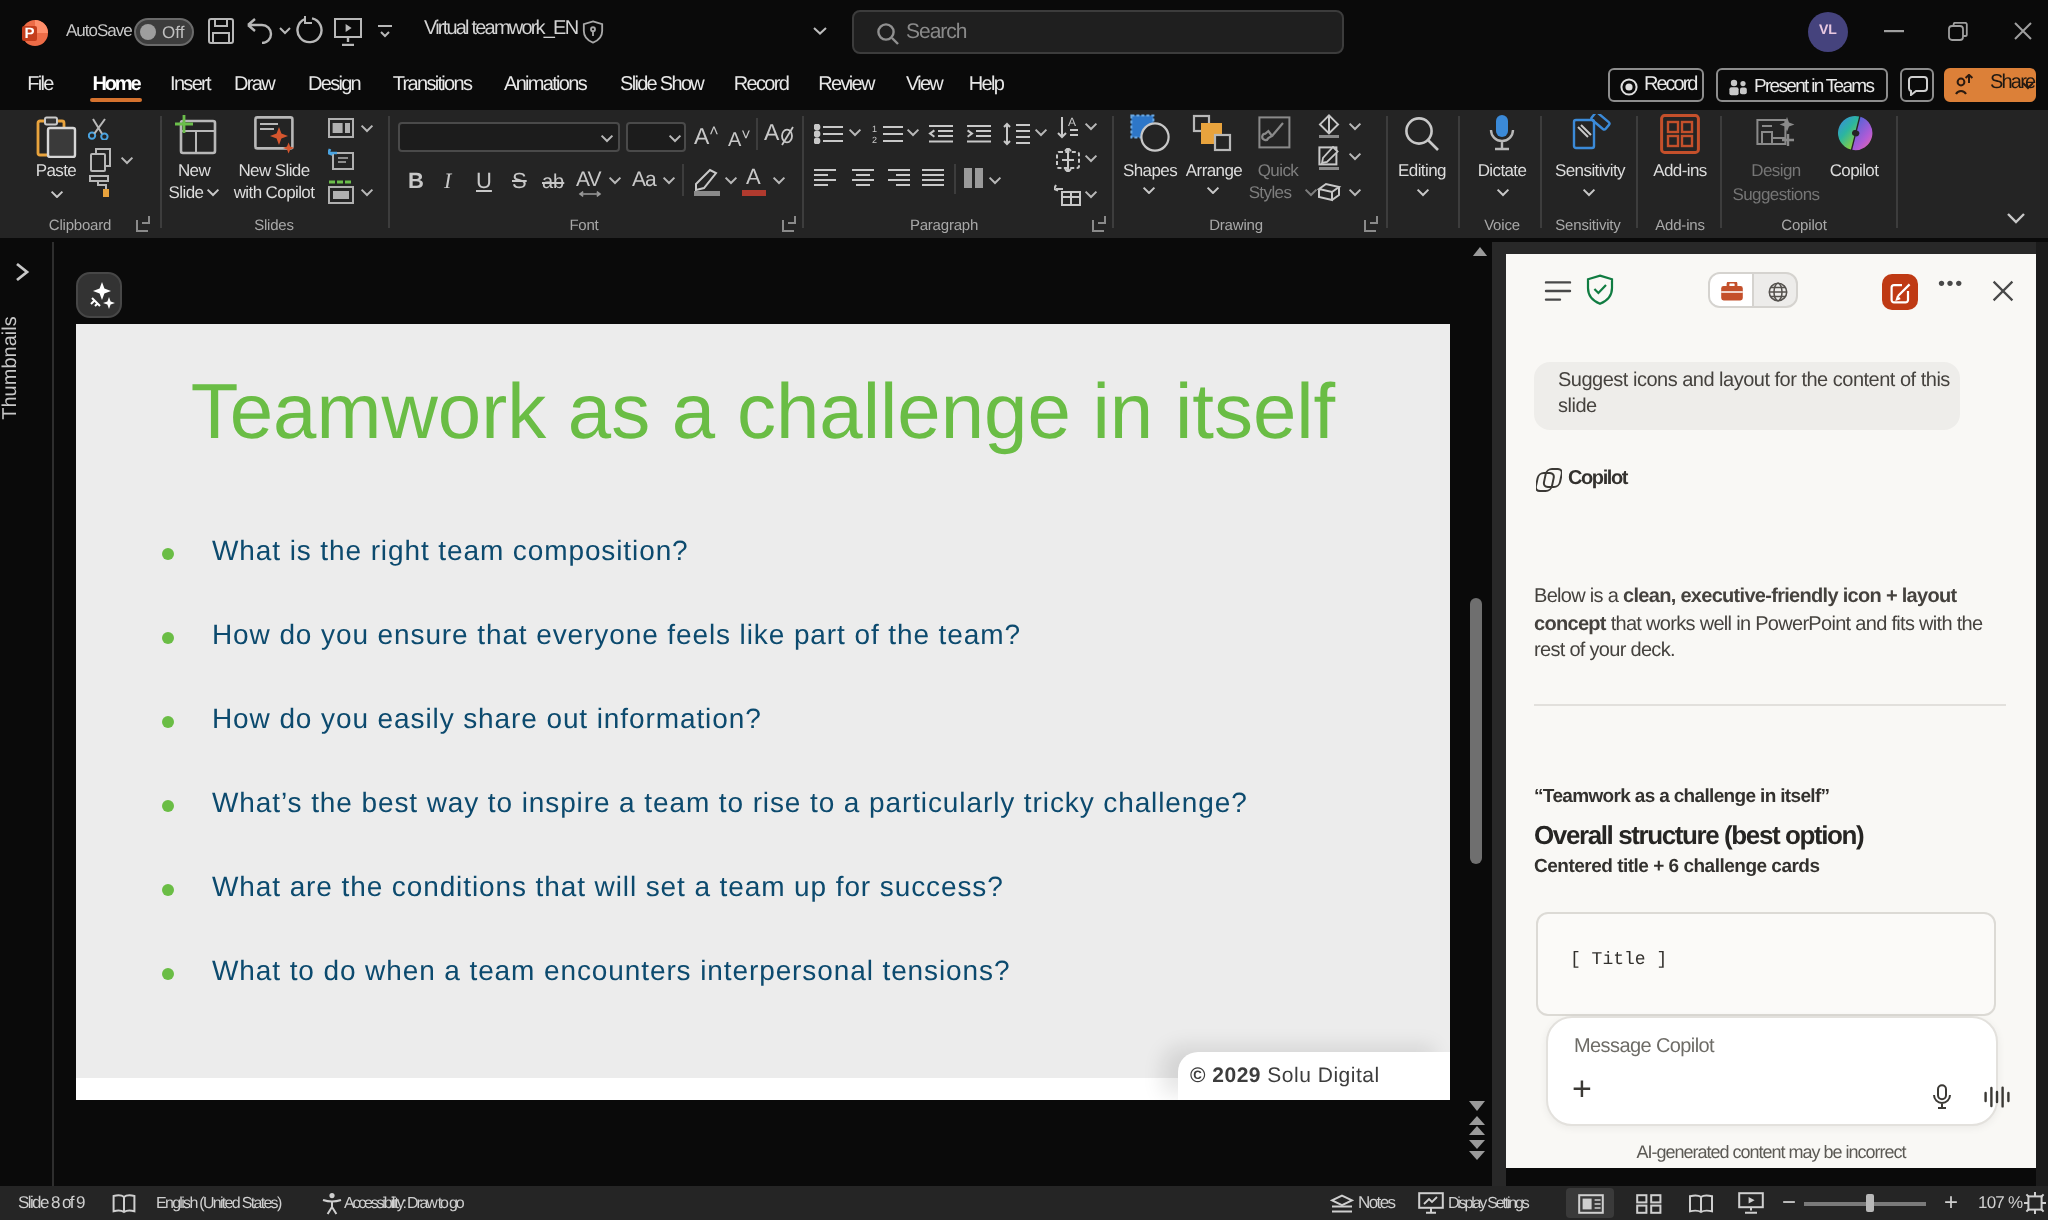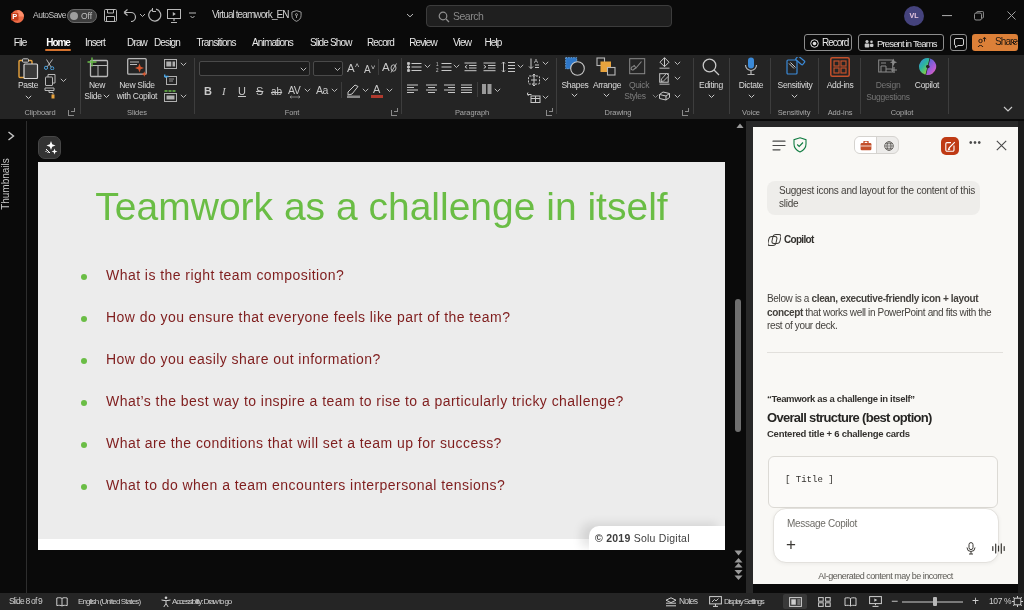--- a/index.html
+++ b/index.html
@@ -17,21 +17,21 @@
 .launch:after { content:""; position:absolute; left:2px; top:-2px; width:3px; height:3px; border-right:1px solid #8a8a8a; border-bottom:1px solid #8a8a8a; }
 .btnlabel { position:absolute; color:#dcdcdc; font-size:8.5px; letter-spacing:-0.3px; line-height:1; text-align:center; white-space:nowrap; }
 
 #main { position:absolute; left:0; top:121px; width:1024px; height:472px; background:#0a0a0a; }
 #thumbdiv { position:absolute; left:26px; top:0; width:1px; height:472px; background:#2e2e2e; }
 #slide { position:absolute; left:38px; top:41px; width:687px; height:388px; background:#ececec; overflow:hidden; }
 #designer { position:absolute; left:38px; top:15px; width:23px; height:23px; border-radius:7px; background:#333333; border:1px solid #474747; }
 #sidebar { position:absolute; left:753px; top:6px; width:265px; height:457px; background:#f9f8f5; font-size:11.5px; color:#3d3b38; }
 #statusbar { position:absolute; left:0; top:593px; width:1024px; height:17px; background:#252525; color:#cfcfcf; font-size:10px; }
 .sbtxt { position:absolute; top:0; height:17px; line-height:17px; font-size:8.5px; letter-spacing:-0.8px; white-space:nowrap; }
-.bullet { left:68px; font-size:14px; letter-spacing:0.45px; line-height:1; color:#7f1d1d; white-space:nowrap; }
+.bullet { left:68px; font-size:14px; letter-spacing:0.45px; line-height:1; color:#0c4a6e; white-space:nowrap; }
 .bullet:before { content:""; position:absolute; left:-25.5px; top:6px; width:6px; height:6px; border-radius:50%; background:#6ABD45; }
 </style>
 </head>
 <body>
 <div id="app">
   <div id="titlebar">
 
     <svg class="abs" style="left:11px;top:10px" width="13" height="13" viewBox="0 0 13 13">
       <circle cx="6.5" cy="6.5" r="6.5" fill="#ED6C47"></circle>
       <path d="M6.5 0 A6.5 6.5 0 0 1 13 6.5 L6.5 6.5 Z" fill="#FF8F6B"></path>
@@ -100,21 +100,21 @@
       </svg>
     <svg class="abs" style="left:1007px;top:11px" width="9" height="9" viewBox="0 0 9 9" stroke="#9f9f9f" stroke-width="1">
         <path d="M0.5 0.5 L8.5 8.5 M8.5 0.5 L0.5 8.5"></path>
       </svg>
   </div>
   <div id="tabrow">
     <div class="tab" style="left:6px;width:28px">File</div>
     <div class="tab" style="left:43px;width:30px;color:#fff;font-weight:bold;letter-spacing:-1.1px">Home</div>
     <div class="abs" style="left:45px;top:18.5px;width:25.5px;height:2px;background:#d4722e;border-radius:1px"></div>
     <div class="tab" style="left:80px;width:30px">Insert</div>
-    <div class="tab" style="left:122px;width:30px">Draw</div>
+    <div class="tab" style="left:112px;width:30px">Draw</div>
     <div class="tab" style="left:152px;width:30px">Design</div>
     <div class="tab" style="left:196px;width:40px">Transitions</div>
     <div class="tab" style="left:252px;width:41px">Animations</div>
     <div class="tab" style="left:310px;width:41px">Slide Show</div>
     <div class="tab" style="left:363px;width:35px">Record</div>
     <div class="tab" style="left:405px;width:36px">Review</div>
     <div class="tab" style="left:447px;width:30px">View</div>
     <div class="tab" style="left:478px;width:30px">Help</div>
 
     <div class="abs" style="left:804px;top:4px;width:48px;height:17px;border:1px solid #8d8d8d;border-radius:3px">
@@ -514,21 +514,21 @@
       <div class="abs" style="left:0;top:0;width:687px">
         <div class="abs bullet" style="top:105.7px">What is the right team composition?</div>
         <div class="abs bullet" style="top:147.7px">How do you ensure that everyone feels like part of the team?</div>
         <div class="abs bullet" style="top:189.7px">How do you easily share out information?</div>
         <div class="abs bullet" style="top:231.7px">What’s the best way to inspire a team to rise to a particularly tricky challenge?</div>
         <div class="abs bullet" style="top:273.7px">What are the conditions that will set a team up for success?</div>
         <div class="abs bullet" style="top:315.7px">What to do when a team encounters interpersonal tensions?</div>
       </div>
       <div class="abs" style="left:0;bottom:0;width:687px;height:11px;background:#fff"></div>
       <div class="abs" style="left:551px;bottom:0;width:136px;height:24px;background:#fff;border-top-left-radius:10px;box-shadow:-8px -3px 10px rgba(0,0,0,0.10)"></div>
-      <div class="abs" style="left:557px;bottom:6px;font-size:10.5px;letter-spacing:0.25px;color:#3d3d3d"><b>© 2019</b> Solu Digital</div>
+      <div class="abs" style="left:557px;bottom:6px;font-size:10.5px;letter-spacing:0.25px;color:#3d3d3d"><b>© 2029</b> Solu Digital</div>
     </div>
 
     <svg class="abs" style="left:735.5px;top:1.5px" width="8" height="5.5" viewBox="0 0 9 6">
         <path d="M4.5 0.5 L8.5 5.5 H0.5 Z" fill="#9a9a9a"></path>
       </svg>
     <div class="abs" style="left:734.5px;top:178px;width:6px;height:133px;background:#6f6f6f;border-radius:3px"></div>
     <svg class="abs" style="left:734px;top:429px" width="9" height="6" viewBox="0 0 9 6">
         <path d="M4.5 5.5 L8.5 0.5 H0.5 Z" fill="#9a9a9a"></path>
       </svg>
     <svg class="abs" style="left:734px;top:437px" width="9" height="10" viewBox="0 0 9 10" fill="#9a9a9a">

